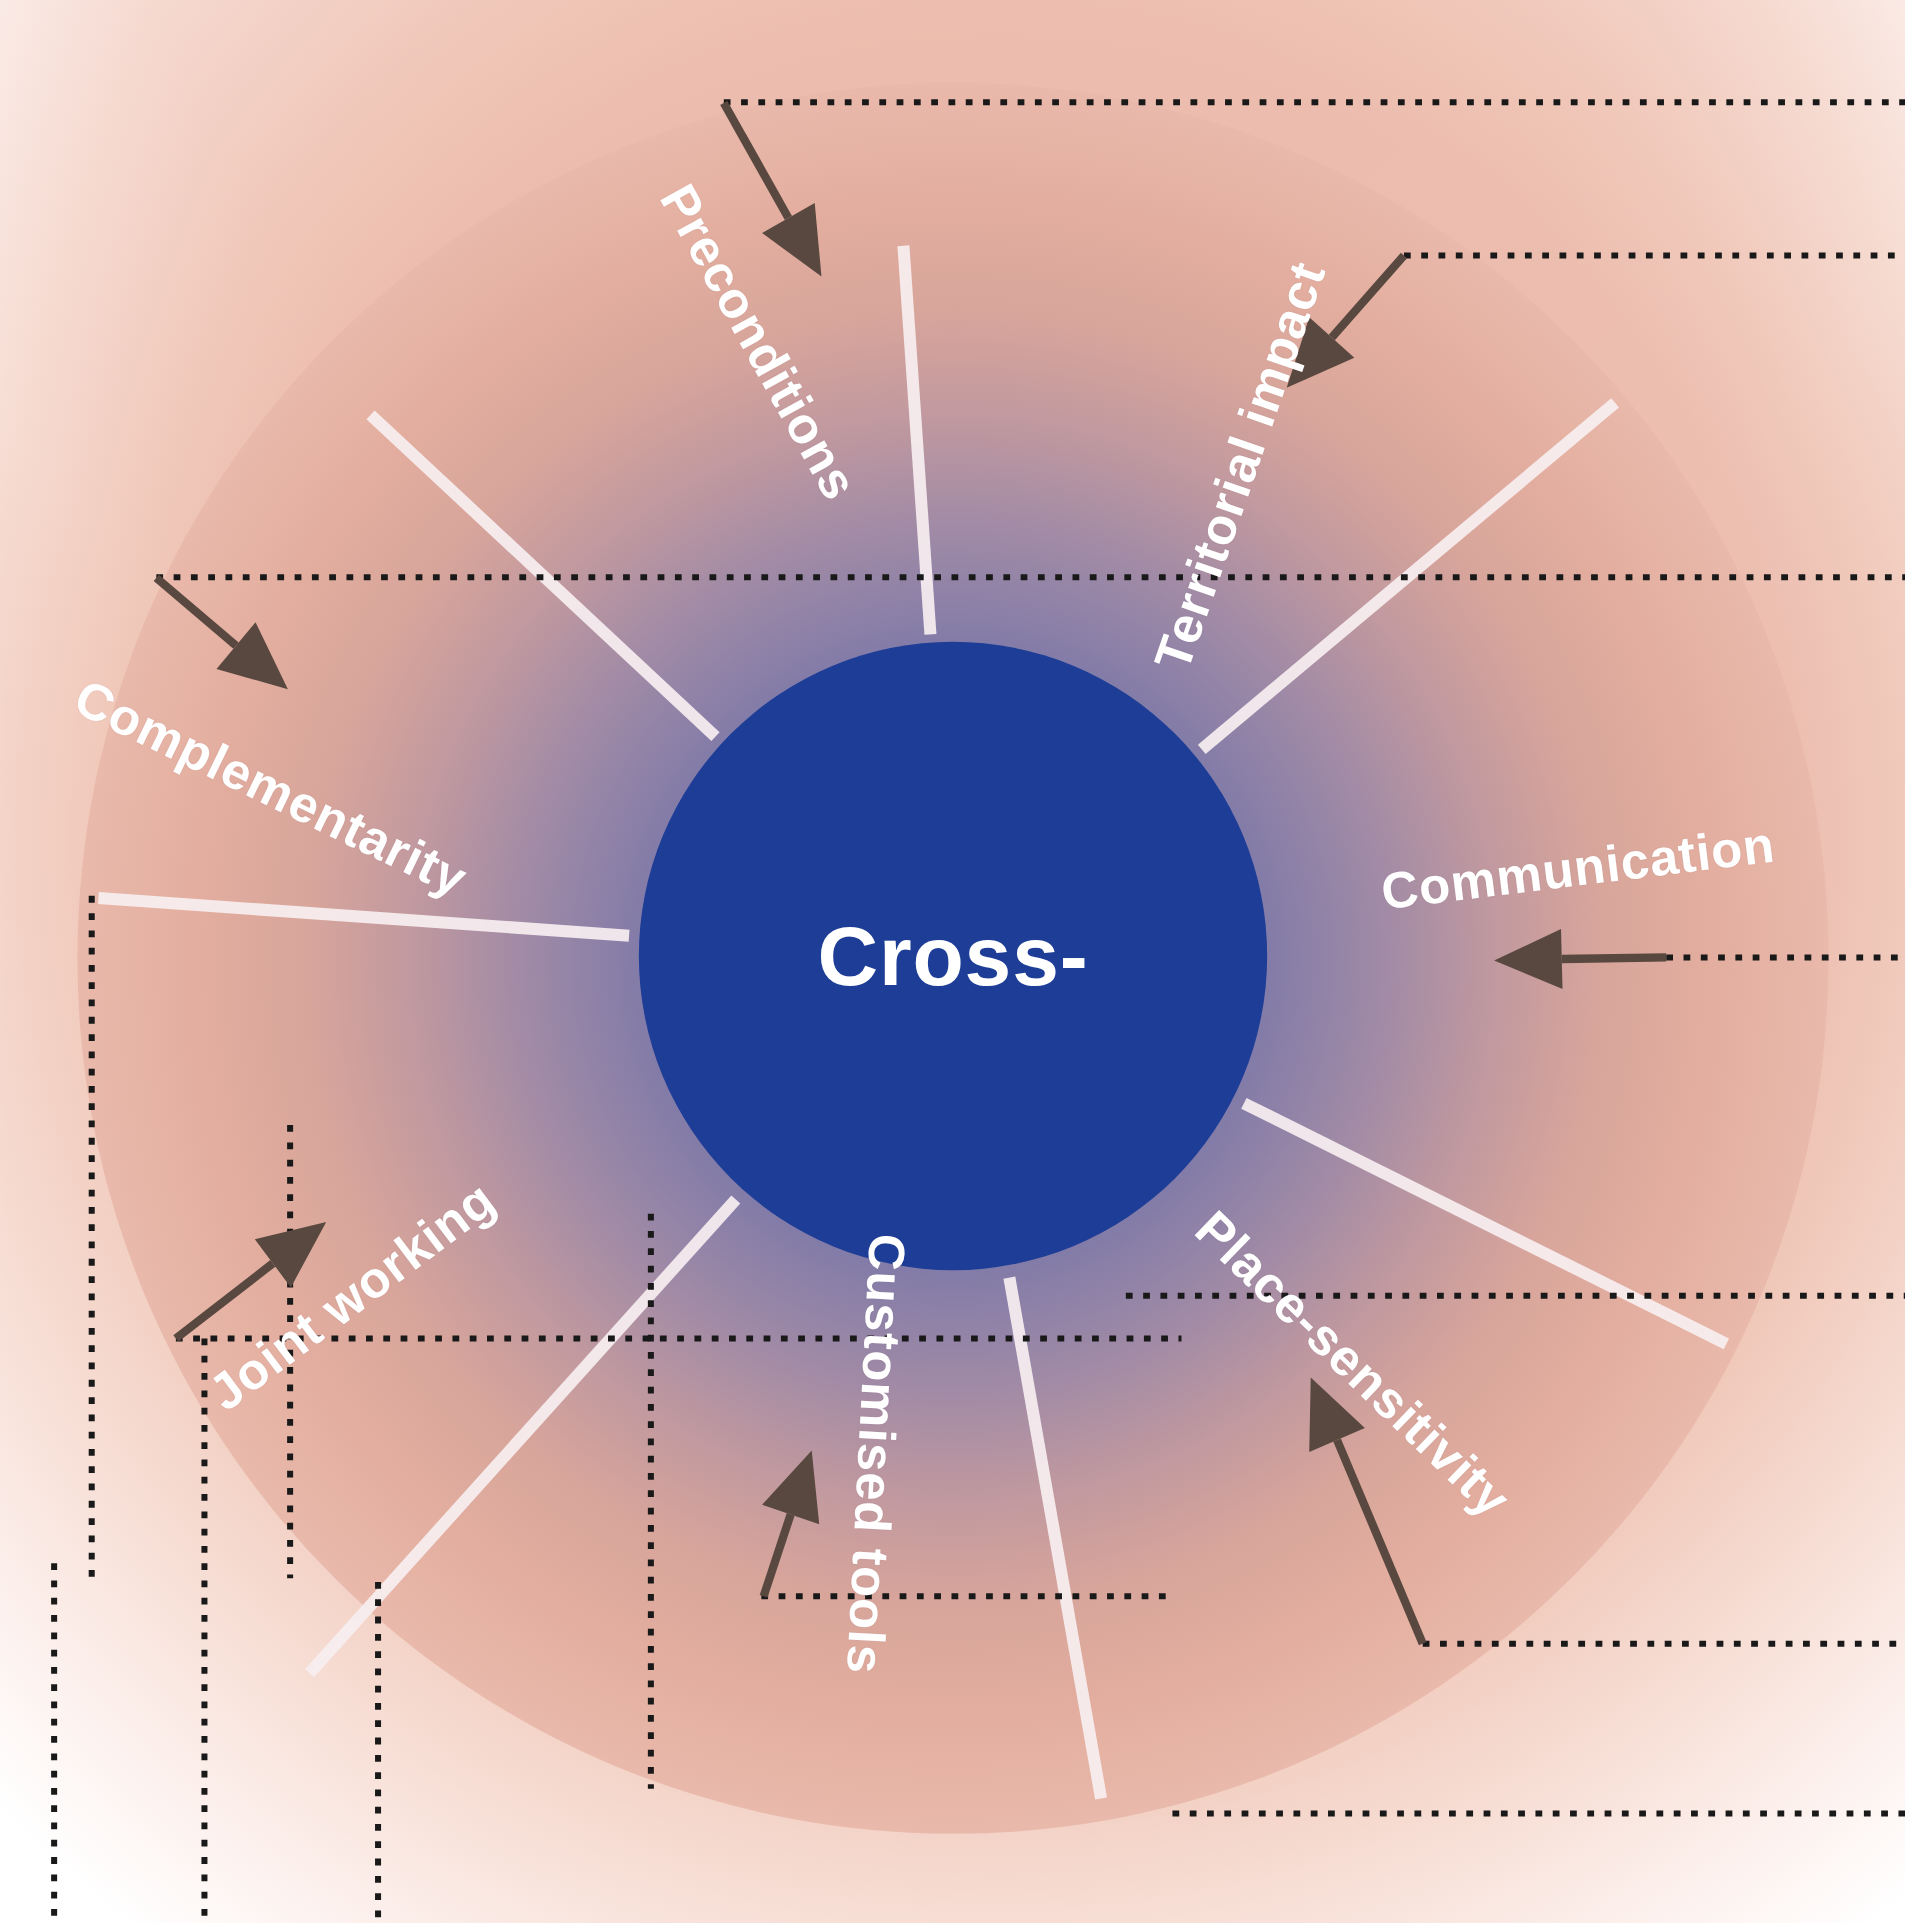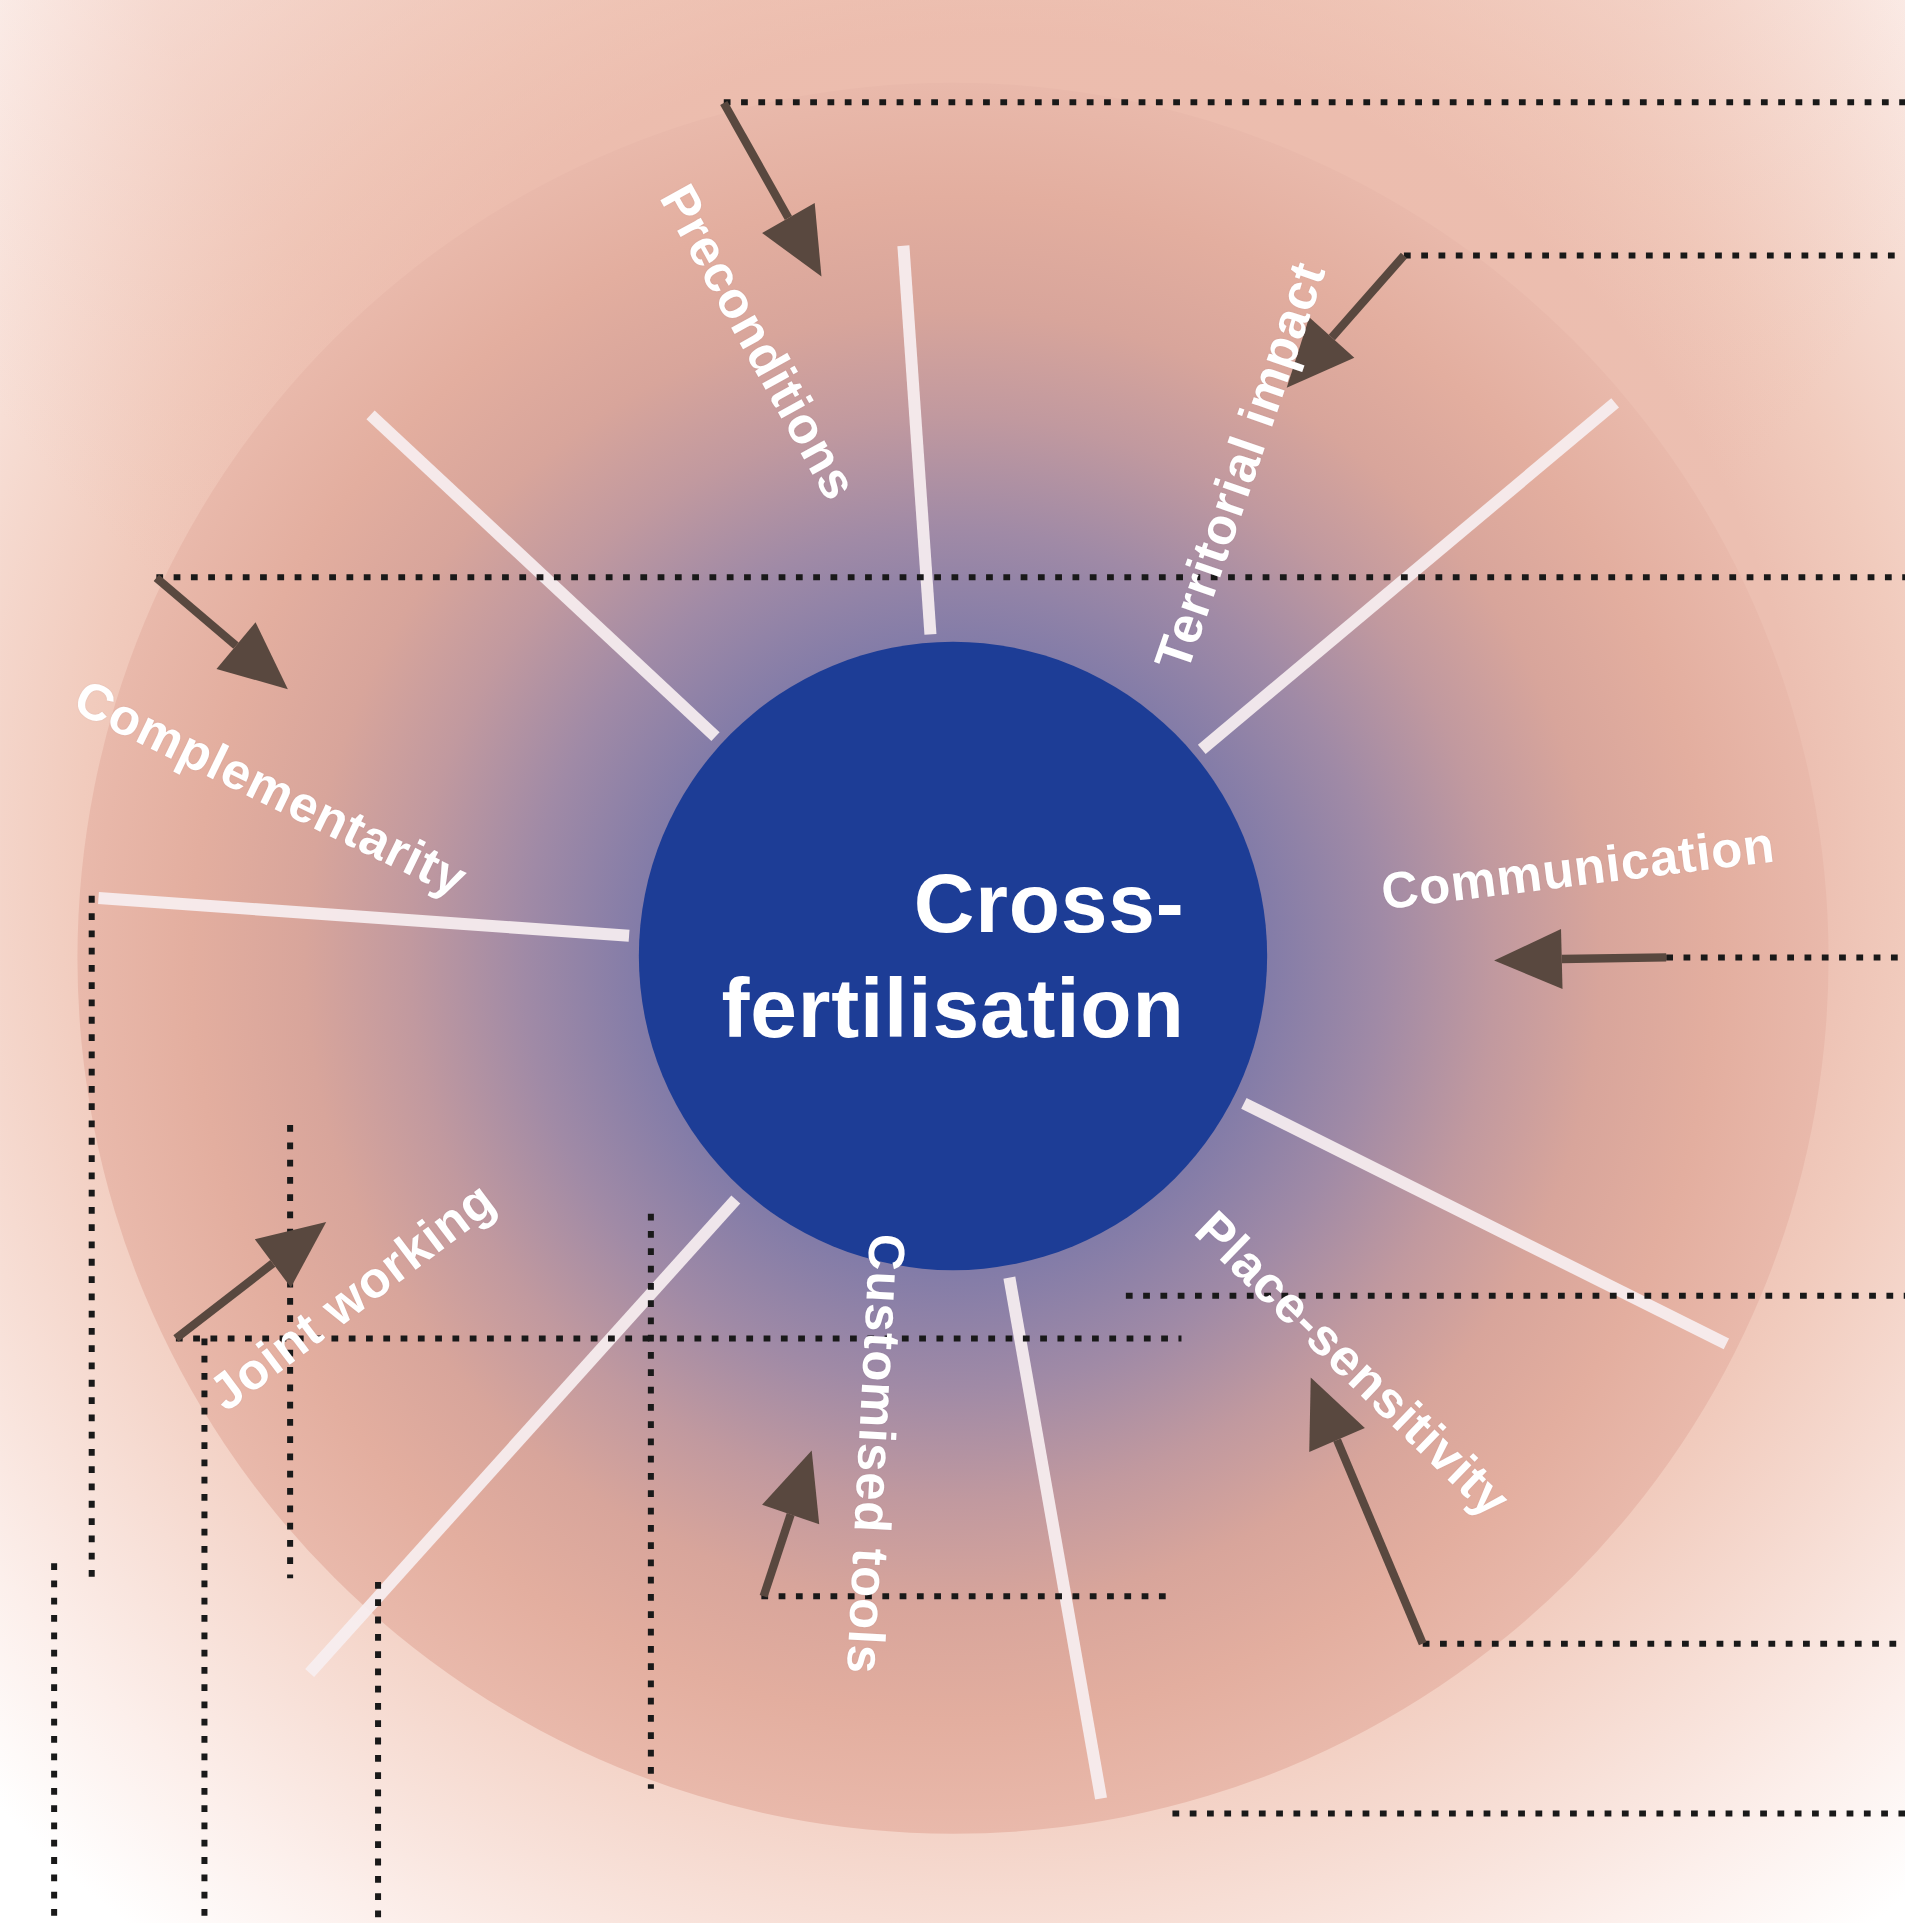--- a/index.html
+++ b/index.html
@@ -129,17 +129,16 @@
   <div class="seg-label" style="left:759px;top:342px;transform:translate(-50%,-50%) rotate(61deg);">Preconditions</div>
   <div class="seg-label" style="left:1240px;top:466px;transform:translate(-50%,-50%) rotate(-71deg);">Territorial impact</div>
   <div class="seg-label" style="left:1578px;top:868px;transform:translate(-50%,-50%) rotate(-7deg);">Communication</div>
   <div class="seg-label" style="left:1353px;top:1364px;transform:translate(-50%,-50%) rotate(44deg);">Place-sensitivity</div>
   <div class="seg-label" style="left:876px;top:1454px;transform:translate(-50%,-50%) rotate(93deg);">Customised tools</div>
   <div class="seg-label" style="left:352px;top:1296px;transform:translate(-50%,-50%) rotate(-37deg);">Joint working</div>
   <div class="seg-label" style="left:271px;top:788px;transform:translate(-50%,-50%) rotate(26deg);">Complementarity</div>
 
   <div class="hub-label">
     <div>Cross-</div>
-    <div>fertilisation</div>
   </div>
 
 </div>
 
 
 </body></html>

